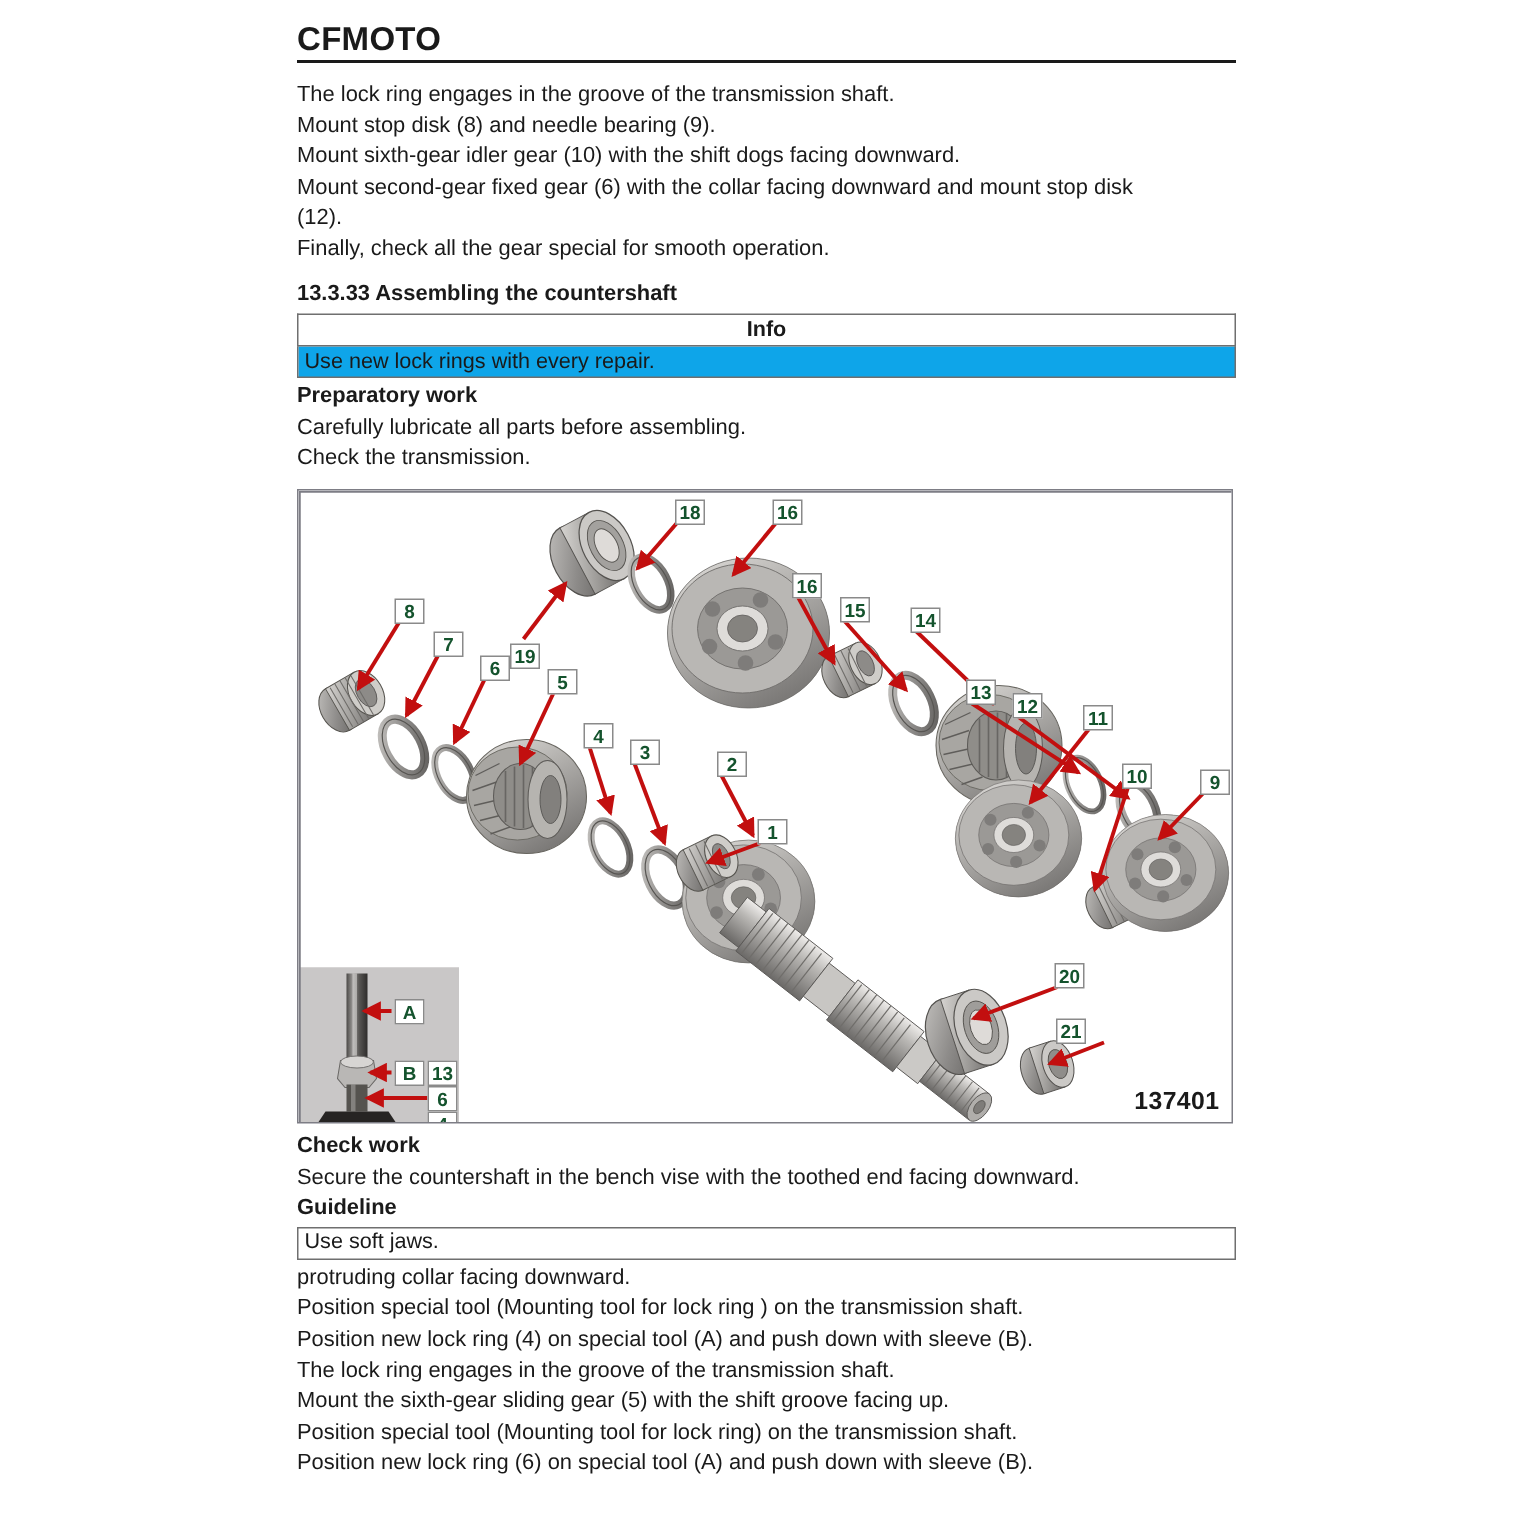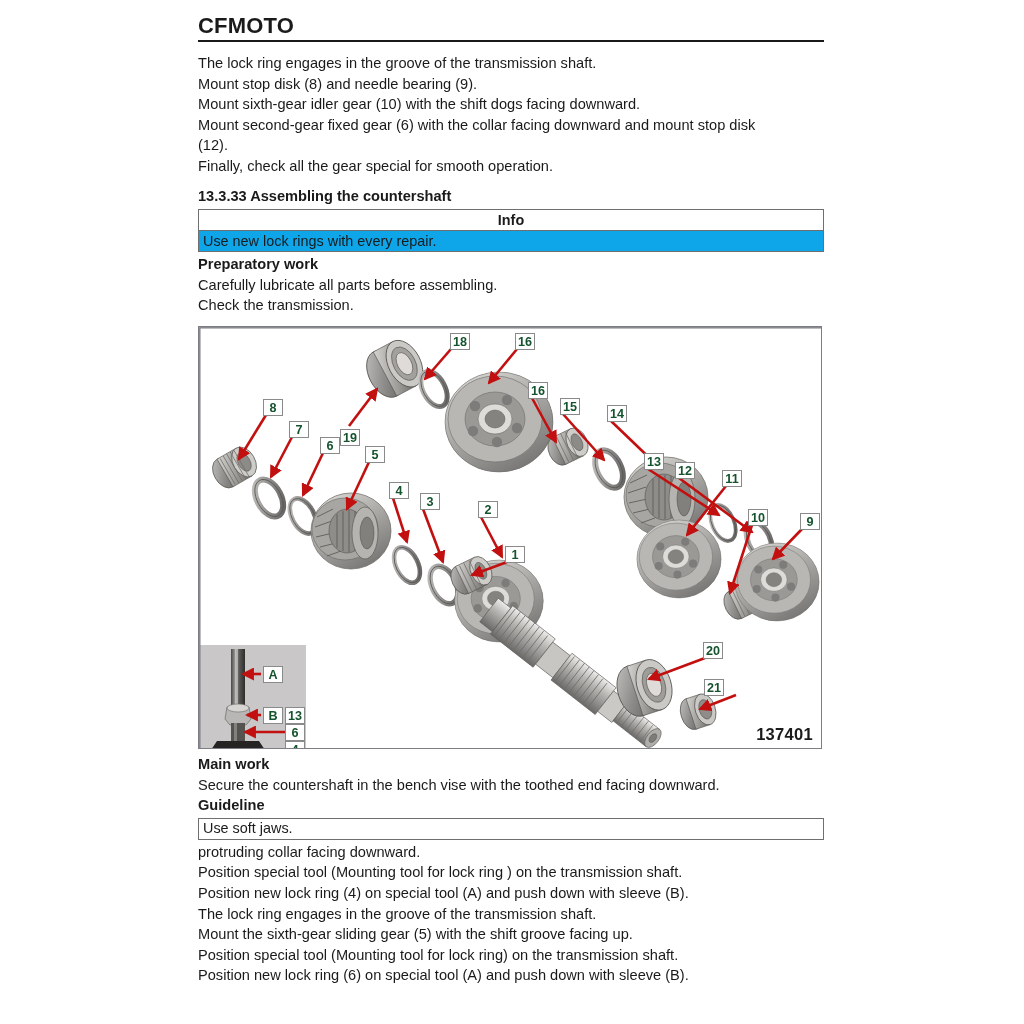--- a/index.html
+++ b/index.html
@@ -489,21 +489,21 @@
     <div class="callout" style="left:64px;top:339px;">A</div>
     <div class="callout" style="left:64px;top:380px;">B</div>
     <div class="callout" style="left:86px;top:380px;">13</div>
     <div class="callout" style="left:86px;top:397px;">6</div>
     <div class="callout" style="left:86px;top:414px;">4</div>
 
     <div class="fig-num">137401</div>
   </div>
 
   <div class="spacer-xs"></div>
-  <div class="bold-head">Main work</div>
+  <div class="bold-head">Check work</div>
   <p class="para">Secure the countershaft in the bench vise with the toothed end facing downward.</p>
   <div class="bold-head">Guideline</div>
 
   <table class="guide-table">
     <tbody>
         <tr>
       <td>Use soft jaws.</td>
     </tr>
   </tbody>
     </table>

